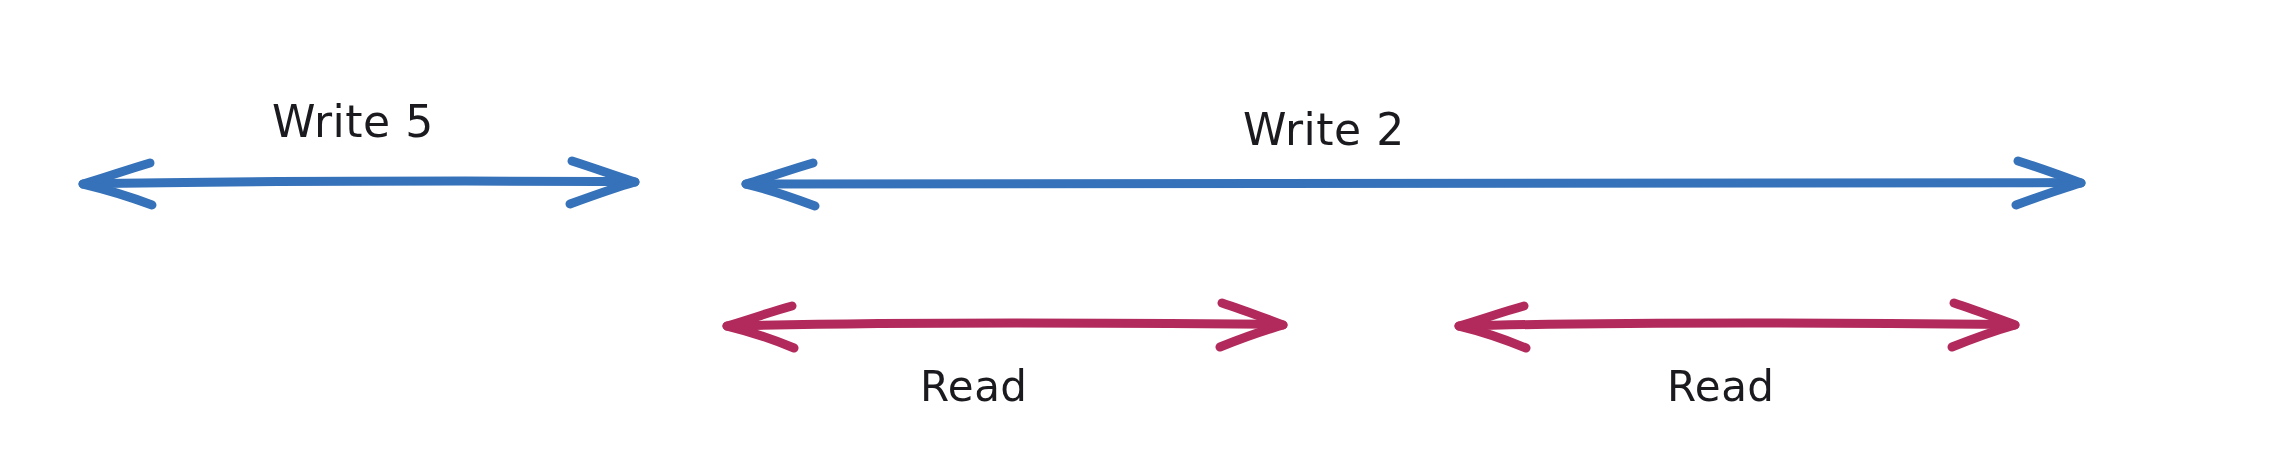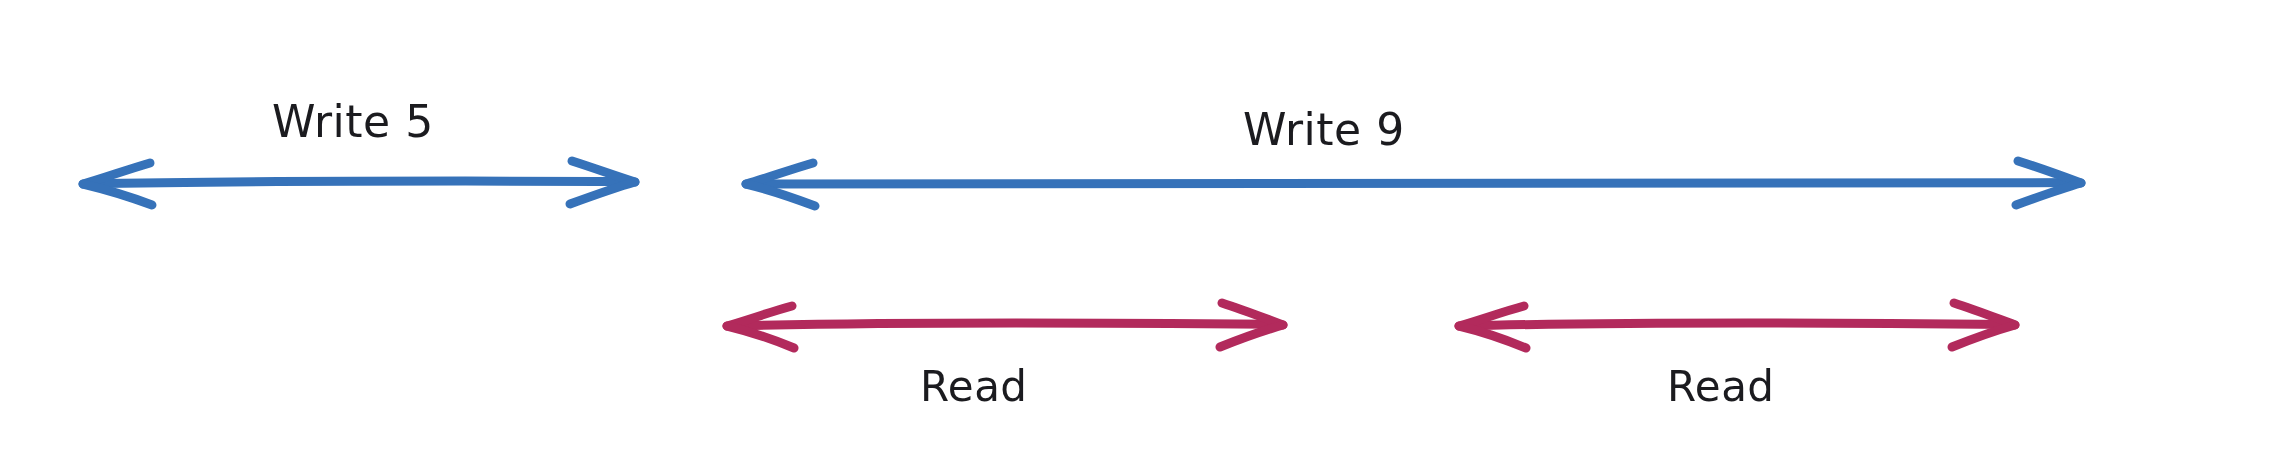--- a/index.html
+++ b/index.html
@@ -89,19 +89,19 @@
       <path d="M 1462 326 C 1582 322.8, 1792 322.2, 2012 324.4" stroke="#b22a5c" stroke-width="9" stroke-linecap="round" fill="none"></path>
       <path d="M 1524 306 C 1502 312, 1480 320, 1459 326" stroke="#b22a5c" stroke-width="9" stroke-linecap="round" fill="none"></path>
       <path d="M 1459 326 C 1480 331, 1504 339, 1526 348" stroke="#b22a5c" stroke-width="9" stroke-linecap="round" fill="none"></path>
       <path d="M 1954 303 C 1976 310, 1996 318, 2015 325" stroke="#b22a5c" stroke-width="9" stroke-linecap="round" fill="none"></path>
       <path d="M 2015 325 C 1994 331, 1972 339, 1952 347" stroke="#b22a5c" stroke-width="9" stroke-linecap="round" fill="none"></path>
     </g>
   </svg>
 
   <div class="label label-write5">Write 5</div>
 
-  <div class="label label-write2">Write 9</div>
+  <div class="label label-write2">Write 2</div>
 
   <div class="label label-read1">Read</div>
 
   <div class="label label-read2">Read</div>
 
 </div>
 
 </body></html>

